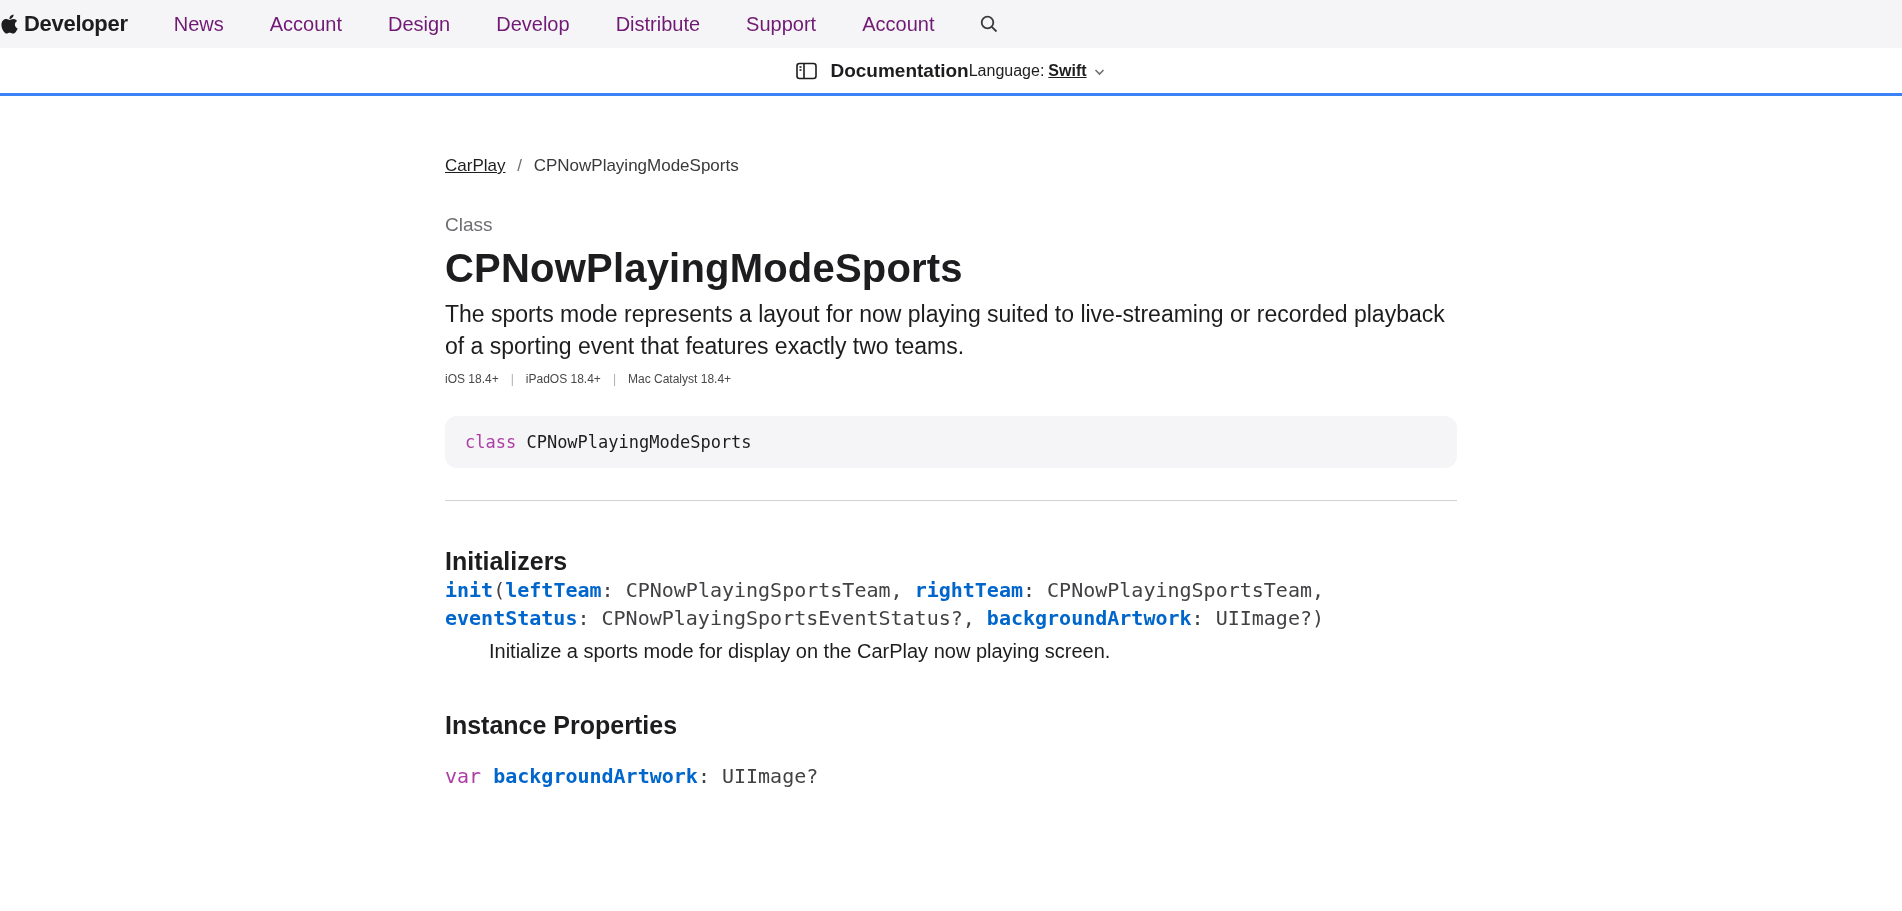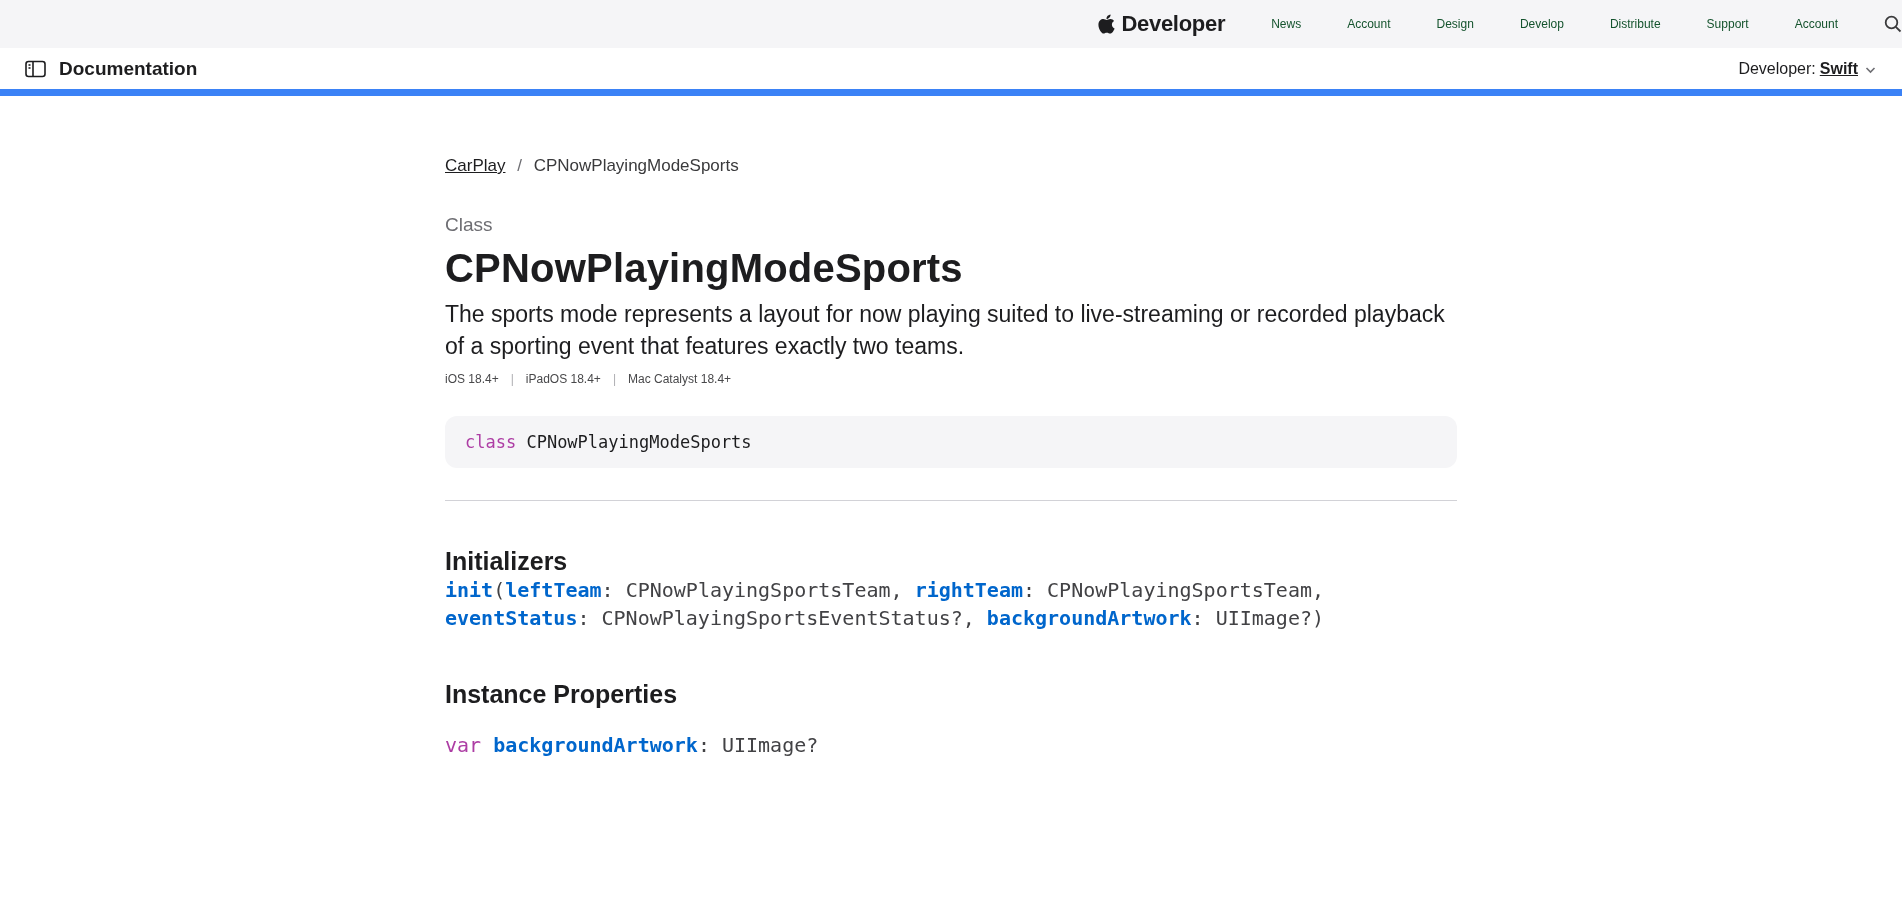--- a/index.html
+++ b/index.html
@@ -1,33 +1,33 @@
 <!DOCTYPE html>
 <html style="--nav-bg: #f5f5f7; --code-bg: #f5f5f7; --link-blue: #0066cc; --keyword-pink: #ad3da4;"><head>
 <meta charset="utf-8">
 <style>
   * { margin: 0; padding: 0; box-sizing: border-box; }
   html, body { width: 1902px; height: 911px; overflow: hidden; background: #fff;
     font-family: "Liberation Sans", "DejaVu Sans", sans-serif; color: #1d1d1f; }
 
   
   .globalnav { height: 48px; background: var(--nav-bg, #f5f5f7);
-    display: flex; align-items: center; justify-content: flex-end; }
+    display: flex; align-items: center; justify-content: flex-start; }
   .globalnav-inner { display: flex; align-items: center; gap: 46px; }
   .gn-logo { display: flex; align-items: center; gap: 5px; cursor: pointer; }
   .gn-logo svg { width: 19px; height: 22px; fill: #1d1d1f; }
   .gn-logo-text { font-size: 22px; font-weight: 600; letter-spacing: -0.3px; color: #1d1d1f; }
   .gn-items { display: flex; align-items: center; gap: 46px; list-style: none; }
-  .gn-items li { font-size: 12px; color: #14532d; cursor: pointer; }
+  .gn-items li { font-size: 20px; color: #701a75; cursor: pointer; }
   .gn-search { display: flex; align-items: center; cursor: pointer; }
   .gn-search svg { width: 18px; height: 18px; stroke: #3a3a3c; fill: none; stroke-width: 1.8; }
 
   
-  .docbar { height: 48px; background: #fff; border-bottom: 7px solid #3b82f6;
-    display: flex; align-items: center; justify-content: space-between; padding: 0 26px 0 25px; }
+  .docbar { height: 48px; background: #fff; border-bottom: 3px solid #3b82f6;
+    display: flex; align-items: center; justify-content: center; padding: 0 26px 0 25px; }
   .docbar-left { display: flex; align-items: center; gap: 13px; }
   .sidebar-toggle { display: flex; align-items: center; cursor: pointer; }
   .sidebar-toggle svg { width: 21px; height: 18px; stroke: #1d1d1f; fill: none; stroke-width: 1.6; }
   .docbar-title { font-size: 19px; font-weight: 600; color: #1d1d1f; cursor: pointer; }
   .docbar-right { display: flex; align-items: center; gap: 4px; font-size: 16px; color: #1d1d1f; }
   .lang-value { font-weight: 600; text-decoration: underline; color: #1d1d1f; cursor: pointer; }
   .lang-chevron svg { width: 11px; height: 8px; stroke: #6e6e73; fill: none; stroke-width: 1.6; margin-left: 3px; }
 
   
   main { width: 1012px; margin: 0 auto; padding-top: 60px; }
@@ -100,21 +100,21 @@
       <svg viewBox="0 0 21 18">
         <rect x="1" y="1.5" width="19" height="15" rx="2.5"></rect>
         <line x1="8" y1="1.5" x2="8" y2="16.5"></line>
         <line x1="3.5" y1="5" x2="5.5" y2="5"></line>
         <line x1="3.5" y1="8" x2="5.5" y2="8"></line>
       </svg>
     </span>
     <span class="docbar-title">Documentation</span>
   </div>
   <div class="docbar-right">
-    <span>Developer:</span>
+    <span>Language:</span>
     <span class="lang-value">Swift</span>
     <span class="lang-chevron">
       <svg viewBox="0 0 11 8">
           <polyline points="1.5,2 5.5,6 9.5,2"></polyline>
         </svg>
     </span>
   </div>
 </div>
 
 <main>
@@ -142,20 +142,21 @@
   <div class="code-block">
     <span><span class="tok-keyword">class</span><span class="tok-name"> CPNowPlayingModeSports</span></span>
   </div>
 
   <hr class="divider">
 
 
   <section class="section-initializers">
     <h3 class="section-title">Initializers</h3>
     <div class="topic-decl"><span class="tok-link">init</span><span class="tok-plain">(</span><span class="tok-link">leftTeam</span><span class="tok-plain">: CPNowPlayingSportsTeam, </span><span class="tok-link">rightTeam</span><span class="tok-plain">: CPNowPlayingSportsTeam, </span><span class="tok-link">eventStatus</span><span class="tok-plain">: CPNowPlayingSportsEventStatus?, </span><span class="tok-link">backgroundArtwork</span><span class="tok-plain">: UIImage?)</span></div>
+    <p class="topic-abstract">Initialize a sports mode for display on the CarPlay now playing screen.</p>
   </section>
 
   <section class="section-instance-properties">
     <h3 class="section-title">Instance Properties</h3>
     <div class="topic-decl clipped"><span class="tok-keyword">var </span><span class="tok-link">backgroundArtwork</span><span class="tok-plain">: UIImage?</span></div>
   </section>
 
 </main>
 
 </body></html>

